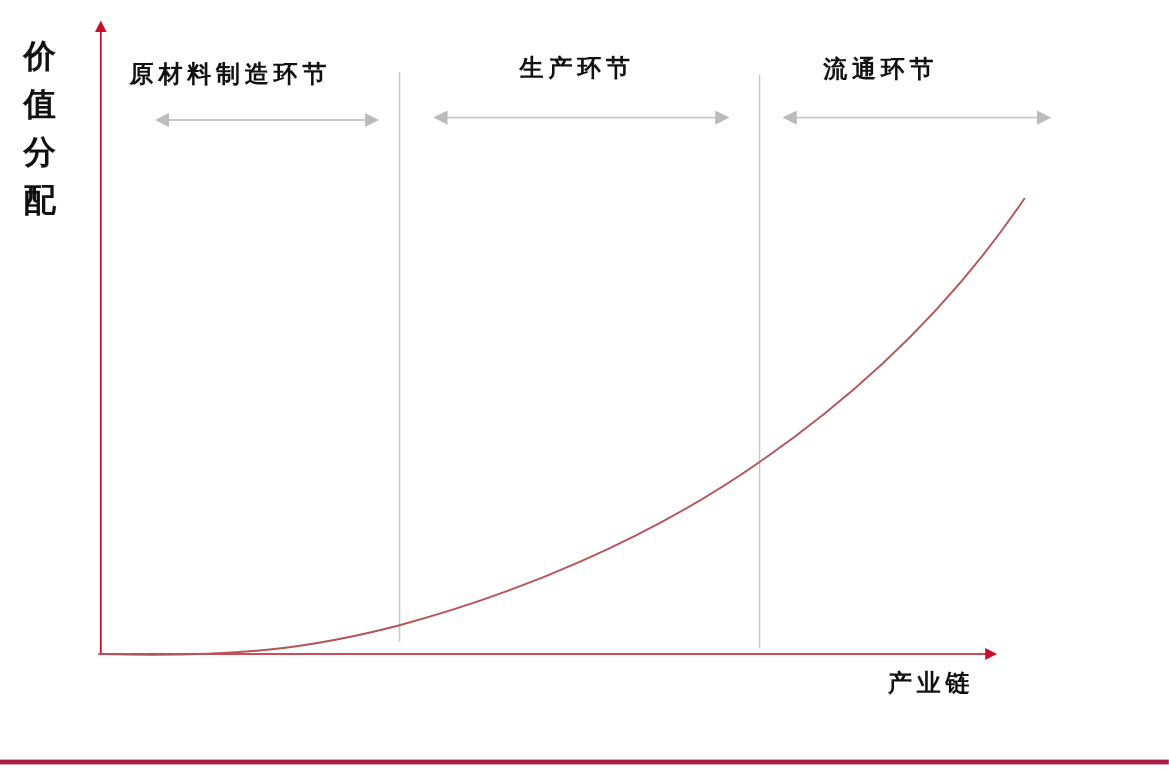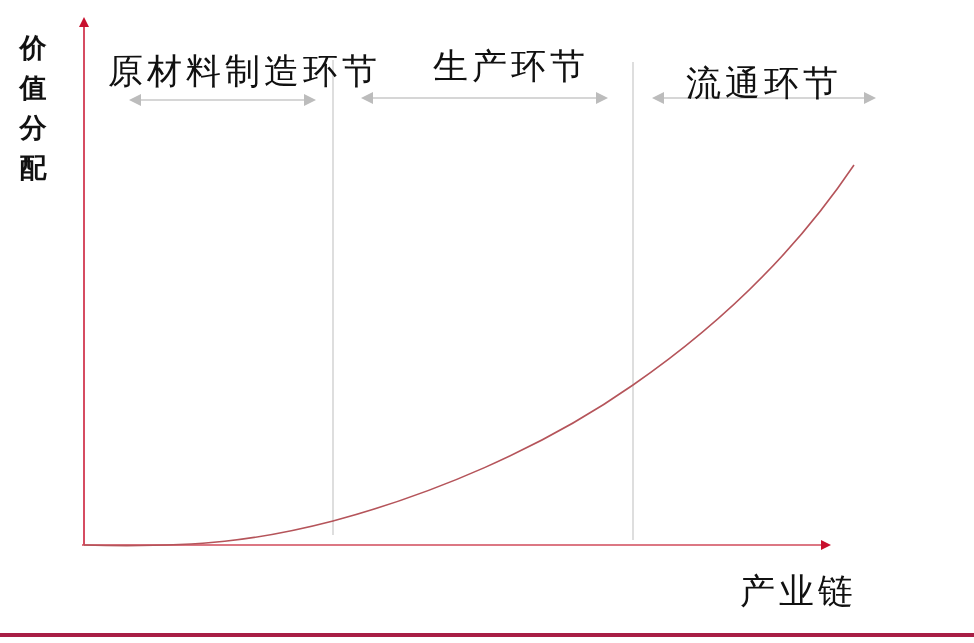--- a/index.html
+++ b/index.html
@@ -1,18 +1,18 @@
 <!DOCTYPE html>
 <html><head>
 <meta charset="utf-8">
 <style>
   html,body{margin:0;padding:0;background:#fff;}
   body{width:974px;height:643px;position:relative;overflow:hidden;font-family:"DejaVu Serif","Liberation Serif",serif;color:#111;}
   svg{position:absolute;left:0;top:0;}
-  .lbl{position:absolute;font-size:35px;font-weight:normal;letter-spacing:4px;white-space:nowrap;}
+  .lbl{position:absolute;font-size:20px;font-weight:bold;letter-spacing:4px;white-space:nowrap;}
   .ylbl{position:absolute;left:17px;top:28px;width:32px;font-size:27px;font-weight:bold;line-height:40px;text-align:center;}
   .ylbl span{display:block;}
   .bottom-rule{position:absolute;left:0;top:633px;width:974px;height:4px;}
 </style>
 </head>
 <body>
 
 <svg width="974" height="643" viewBox="0 0 974 643">
   <defs>
     <marker id="redArrow" markerWidth="10" markerHeight="10" refX="5" refY="5" orient="auto" markerUnits="userSpaceOnUse">
@@ -41,17 +41,17 @@
 
 <div class="ylbl">
   <span>价</span>
   <span>值</span>
   <span>分</span>
   <span>配</span>
 </div>
 
 <div class="lbl" style="left:108px;top:48px;">原材料制造环节</div>
 <div class="lbl" style="left:433px;top:43px;">生产环节</div>
-<div class="lbl" style="left:686px;top:60px;">流通环节</div>
+<div class="lbl" style="left:686px;top:44px;">流通环节</div>
 
-<div class="lbl" style="left:740px;top:568px;">产业链</div>
+<div class="lbl" style="left:740px;top:556px;">产业链</div>
 
 <div class="bottom-rule" style="background:#a81e45;"></div>
 
 </body></html>

